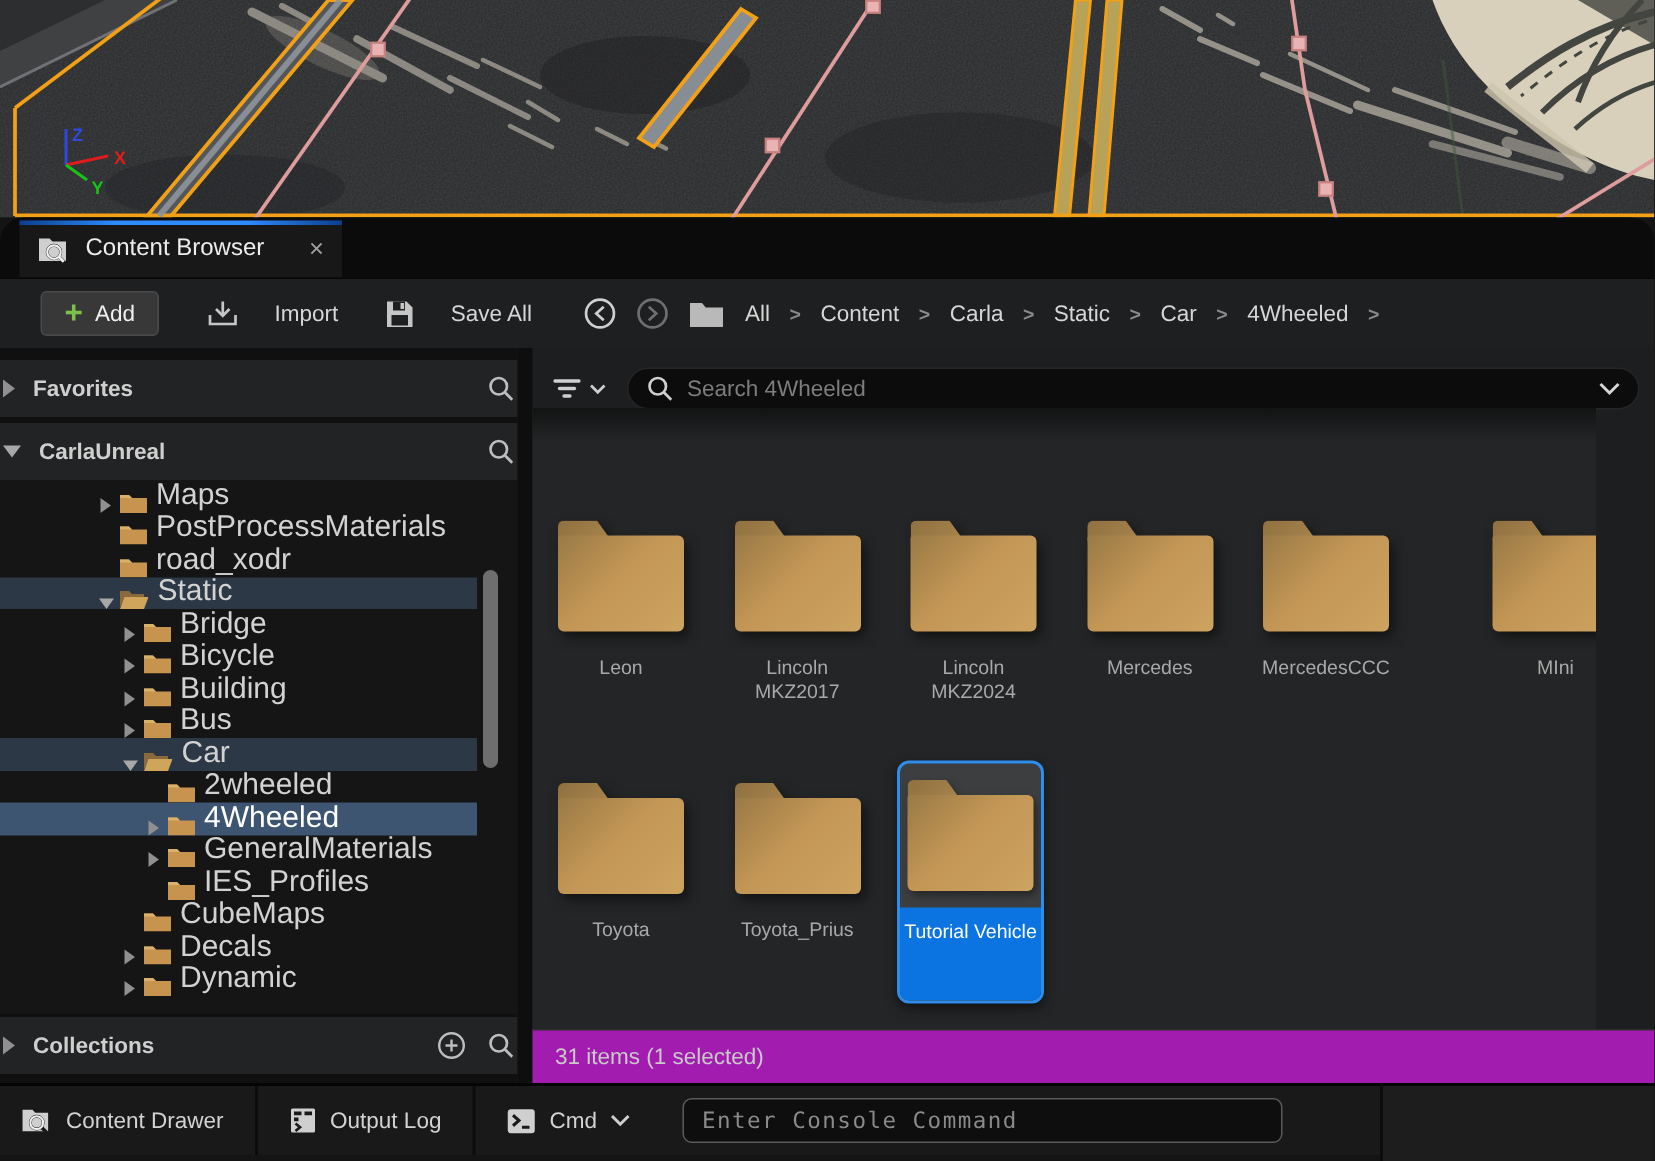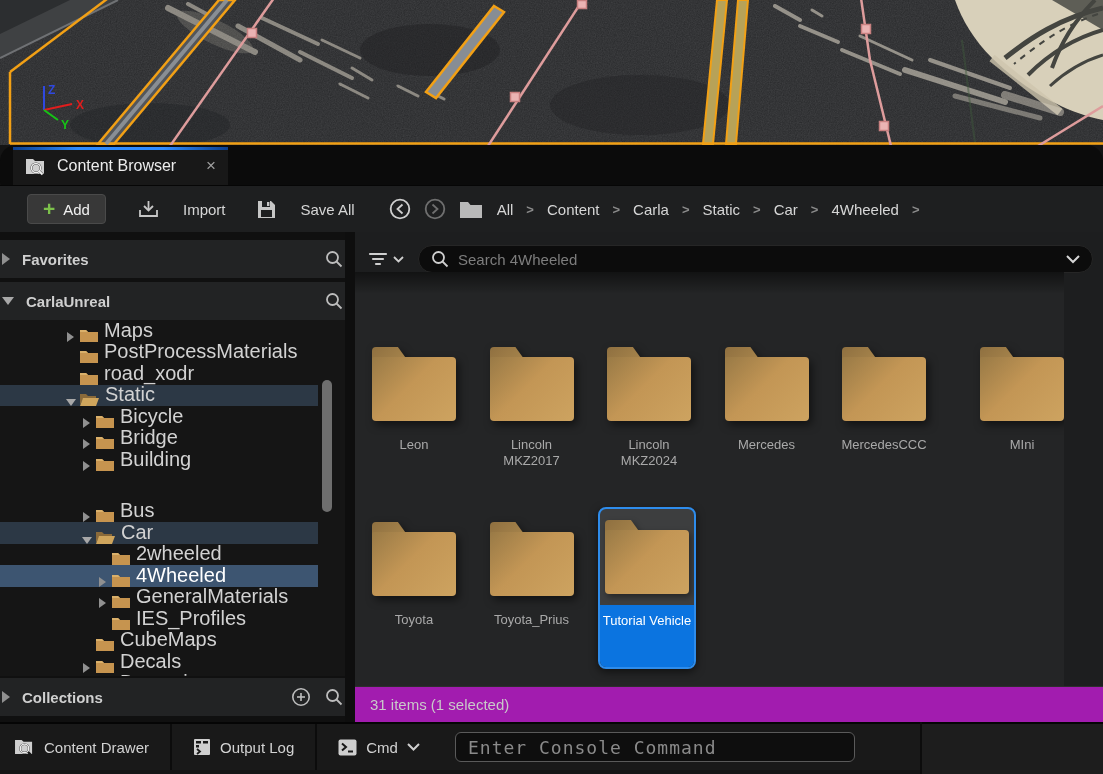--- a/index.html
+++ b/index.html
@@ -86,21 +86,21 @@
                 color:#c9c9c9; font-size:15px; }
 
   
   .bottom-bar { position:absolute; left:0; top:722px; width:1103px; height:48px; background:#191919;
                 border-top:2px solid #050505; display:flex; align-items:center; }
   .bgroup { display:flex; align-items:center; gap:9px; height:100%; padding:0 21px;
             border-right:2px solid #0c0c0c; color:#d2d2d2; font-size:15px; }
   .bgroup.first { padding-left:14px; }
   .console-input { width:400px; height:30px; margin-left:14px; background:#0e0e0e;
             border:1px solid #5a5a5a; border-radius:6px; color:#949494; outline:none;
-            font-family:"DejaVu Sans Mono", monospace; font-size:18px; padding:0 12px; letter-spacing:1px; }
+            font-family:"DejaVu Sans Mono", monospace; font-size:15px; padding:0 12px; letter-spacing:1px; }
   .console-input::placeholder { color:#8a8a8a; }
   .bb-right-div { position:absolute; left:920px; top:722px; width:2px; height:52px; background:#0c0c0c; }
   .bb-right { position:absolute; left:922px; top:724px; width:181px; height:50px; background:#1d1d1d; }
 
   .icon { flex:none; display:inline-block; }
 </style>
 </head>
 <body>
 
 <div class="screen">
@@ -322,43 +322,43 @@
           <span>Static</span>
         </div>
         <div class="tree-row" style="padding-left: 80px;">
           <span class="arrow-slot">
             <span class="tri r"></span>
           </span>
           <svg width="18" height="14" viewBox="0 0 18 14">
             <path fill="#c6944f" d="M0 2 h6 l2 2 h10 v10 H0 z"></path>
             <path fill="#dab06a" d="M0 2 h6 l2 2 H0 z"></path>
           </svg>
+          <span>Bridge</span>
+        </div>
+        <div class="tree-row" style="padding-left: 80px;">
+          <span class="arrow-slot">
+            <span class="tri r"></span>
+          </span>
+          <svg width="18" height="14" viewBox="0 0 18 14">
+            <path fill="#c6944f" d="M0 2 h6 l2 2 h10 v10 H0 z"></path>
+            <path fill="#dab06a" d="M0 2 h6 l2 2 H0 z"></path>
+          </svg>
           <span>Bicycle</span>
         </div>
         <div class="tree-row" style="padding-left: 80px;">
           <span class="arrow-slot">
             <span class="tri r"></span>
           </span>
           <svg width="18" height="14" viewBox="0 0 18 14">
             <path fill="#c6944f" d="M0 2 h6 l2 2 h10 v10 H0 z"></path>
             <path fill="#dab06a" d="M0 2 h6 l2 2 H0 z"></path>
           </svg>
-          <span>Bridge</span>
-        </div>
-        <div class="tree-row" style="padding-left: 80px;">
-          <span class="arrow-slot">
-            <span class="tri r"></span>
-          </span>
-          <svg width="18" height="14" viewBox="0 0 18 14">
-            <path fill="#c6944f" d="M0 2 h6 l2 2 h10 v10 H0 z"></path>
-            <path fill="#dab06a" d="M0 2 h6 l2 2 H0 z"></path>
-          </svg>
           <span>Building</span>
         </div>
-        <div class="tree-row" style="padding-left: 80px; margin-top: 30px;">
+        <div class="tree-row" style="padding-left: 80px;">
           <span class="arrow-slot">
             <span class="tri r"></span>
           </span>
           <svg width="18" height="14" viewBox="0 0 18 14">
             <path fill="#c6944f" d="M0 2 h6 l2 2 h10 v10 H0 z"></path>
             <path fill="#dab06a" d="M0 2 h6 l2 2 H0 z"></path>
           </svg>
           <span>Bus</span>
         </div>
         <div class="tree-row trail" style="padding-left: 80px;">
@@ -496,21 +496,21 @@
         <div class="tile-label">Lincoln MKZ2024</div>
       </div>
       <div class="tile" style="left: 362.5px; top: 75px;">
         <div class="gfolder"></div>
         <div class="tile-label">Mercedes</div>
       </div>
       <div class="tile" style="left: 480px; top: 75px;">
         <div class="gfolder"></div>
         <div class="tile-label">MercedesCCC</div>
       </div>
-      <div class="tile" style="left: 618px; top: 75px;">
+      <div class="tile" style="left: 633px; top: 75px;">
         <div class="gfolder"></div>
         <div class="tile-label">MIni</div>
       </div>
       <div class="tile clipped" style="left: 715px; top: 75px;">
         <div class="gfolder"></div>
         <div class="tile-label">M</div>
       </div>
       <div class="tile" style="left: 10px; top: 250px;">
         <div class="gfolder"></div>
         <div class="tile-label">Toyota</div>

